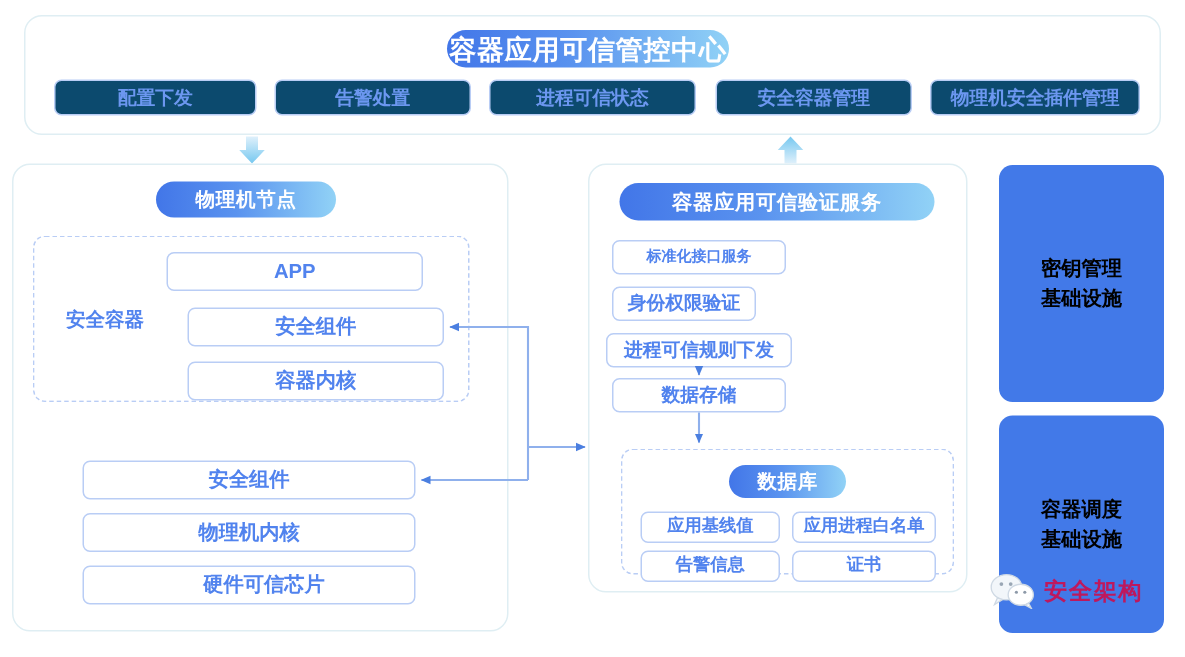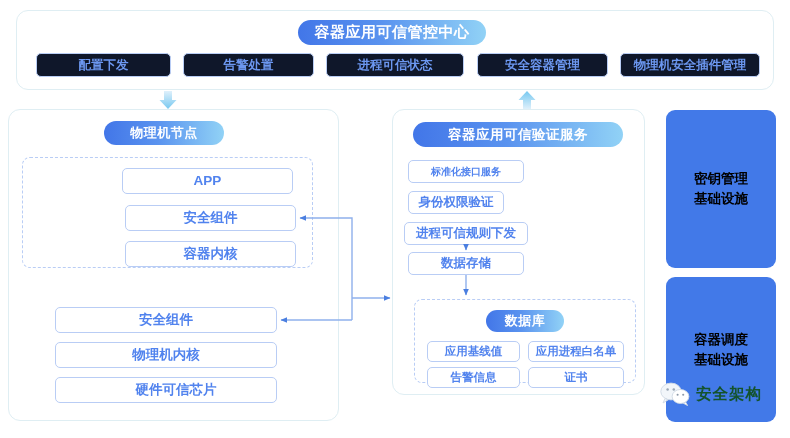--- a/index.html
+++ b/index.html
@@ -63,43 +63,43 @@
     font-weight:bold;
     display:flex;align-items:center;justify-content:center;
     text-align:center;
     line-height:1.45;
     box-sizing:border-box;
   }
   svg.arrowsvg{position:absolute;overflow:visible;}
 
   
   #top-panel{left:16px;top:10px;width:758px;height:80px;}
-  #top-pill{left:298px;top:20px;width:188px;height:25px;font-size:15px;text-align:center;}
+  #top-pill{left:298px;top:20px;width:188px;height:25px;font-size:18px;text-align:center;}
   .navbtn{
     position:absolute;top:53px;height:24px;
-    border:1.2px solid #b9cdf5;border-radius:5px;background:#0f172a;
+    border:1.2px solid #b9cdf5;border-radius:5px;background:#0c4a6e;
     color:#6c97f0;font-weight:bold;font-size:12.5px;
     display:flex;align-items:center;justify-content:center;box-sizing:border-box;
   }
   #nav0{left:36px;width:135px;}
   #nav1{left:183px;width:131px;}
   #nav2{left:326px;width:138px;}
   #nav3{left:477px;width:131px;}
   #nav4{left:620px;width:140px;text-align:right;}
 
   
   #arrow-down{left:159px;top:90px;}
   #arrow-up{left:518px;top:90px;}
 
   
   #left-panel{left:8px;top:109px;width:331px;height:312px;}
   #left-pill{left:104px;top:121px;width:120px;height:24px;font-size:13px;}
   #sec-container-dash{left:22px;top:157px;width:291px;height:111px;}
   #sec-container-label{left:30px;top:203px;width:80px;height:20px;font-size:13px;}
-  #box-app{left:122px;top:168px;width:171px;height:26px;font-size:13.5px;}
+  #box-app{left:111px;top:168px;width:171px;height:26px;font-size:13.5px;}
   #box-seccomp-in{left:125px;top:205px;width:171px;height:26px;font-size:13.5px;}
   #box-ckernel{left:125px;top:241px;width:171px;height:26px;font-size:13.5px;}
   #box-seccomp-out{left:55px;top:307px;width:222px;height:26px;font-size:13.5px;}
   #box-hkernel{left:55px;top:342px;width:222px;height:26px;font-size:13.5px;}
   #box-chip{left:55px;top:377px;width:222px;height:26px;font-size:13.5px;padding-left:20px;}
 
   
   #mid-panel{left:392px;top:109px;width:253px;height:286px;}
   #mid-pill{left:413px;top:122px;width:210px;height:25px;font-size:13.5px;}
   #box-api{left:408px;top:160px;width:116px;height:23px;font-size:10px;}
@@ -116,21 +116,21 @@
 
   
   #card-kms{left:666px;top:110px;width:110px;height:158px;font-size:13.5px;}
   #card-sched{left:666px;top:277px;width:110px;height:145px;font-size:13.5px;}
 
   
   #watermark{
     position:absolute;left:660px;top:382px;
     display:flex;align-items:center;gap:6px;
   }
-  #wm-text{color:#14532d;font-size:15.5px;font-weight:bold;letter-spacing:1px;}
+  #wm-text{color:#be185d;font-size:15.5px;font-weight:bold;letter-spacing:1px;}
 </style>
 </head>
 <body>
 
 <div id="root">
 
   <div class="panel" id="top-panel"></div>
 
   <div class="pill" id="top-pill">容器应用可信管控中心</div>
 
@@ -157,20 +157,21 @@
         <stop offset="100%" stop-color="#76c8f0"></stop>
       </linearGradient>
     </defs>
     <path d="M9,1 L17.5,10 L13,10 L13,19 L5,19 L5,10 L0.5,10 Z" fill="url(#gup)"></path>
   </svg>
 
   <div class="panel" id="left-panel"></div>
   <div class="pill" id="left-pill">物理机节点</div>
 
   <div class="dashbox" id="sec-container-dash"></div>
+  <div class="slabel" id="sec-container-label">安全容器</div>
 
   <div class="obox" id="box-app">APP</div>
   <div class="obox" id="box-seccomp-in">安全组件</div>
   <div class="obox" id="box-ckernel">容器内核</div>
 
   <div class="obox" id="box-seccomp-out">安全组件</div>
   <div class="obox" id="box-hkernel">物理机内核</div>
   <div class="obox" id="box-chip">硬件可信芯片</div>
 
   <div class="panel" id="mid-panel"></div>

